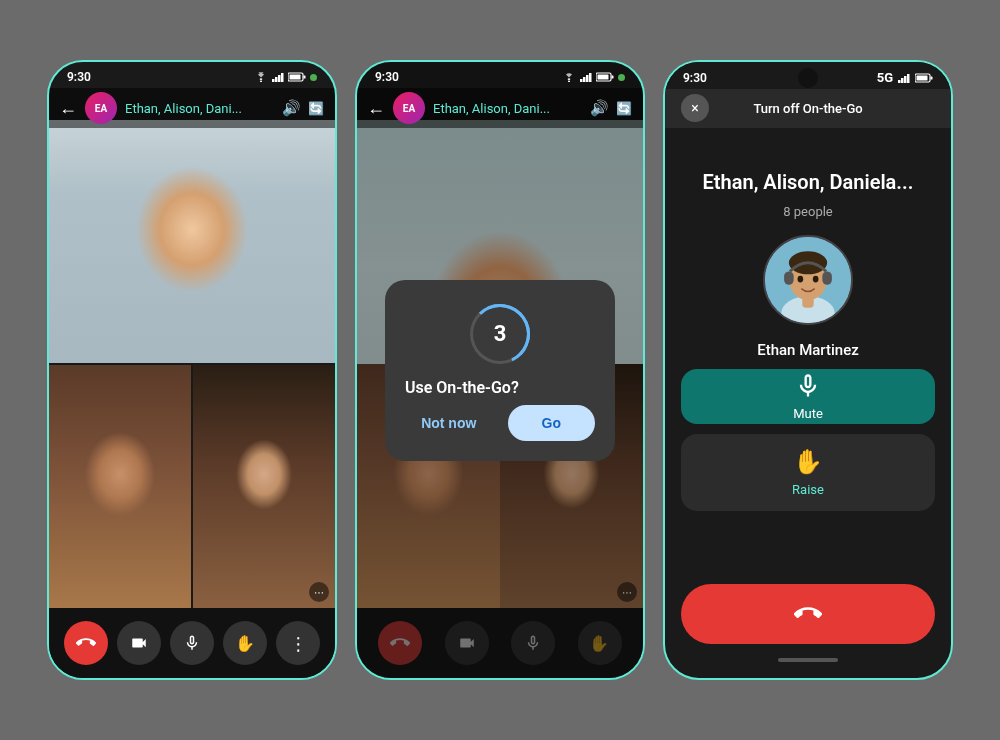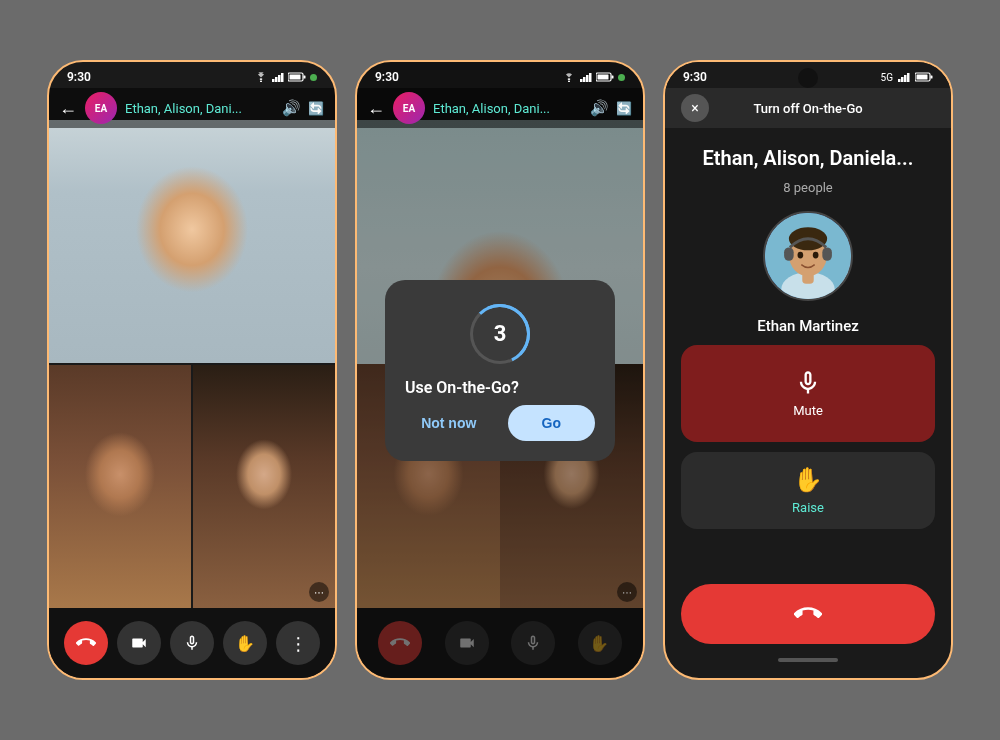--- a/index.html
+++ b/index.html
@@ -16,21 +16,21 @@
     }
 
     
     .phone {
       width: 290px;
       height: 620px;
       background: #1a1a1a;
       border-radius: 36px;
       overflow: hidden;
       position: relative;
-      border: 2px solid #fdba74;
+      border: 2px solid #5eead4;
       flex-shrink: 0;
     }
 
     
     .status-bar {
       display: flex;
       justify-content: space-between;
       align-items: center;
       padding: 8px 18px 4px;
       background: transparent;
@@ -267,20 +267,21 @@
       align-items: center;
       gap: 10px;
     }
 
     .group-name {
       font-size: 20px;
       font-weight: 600;
       color: #fff;
       text-align: center;
       width: 100%;
+      margin-top: 24px;
     }
 
     .people-count {
       font-size: 13px;
       color: #aaa;
     }
 
     .participant-avatar {
       width: 90px; height: 90px;
       border-radius: 50%;
@@ -293,27 +294,27 @@
 
     .participant-name {
       font-size: 15px;
       font-weight: 500;
       color: #fff;
       text-align: center;
     }
 
     .action-btn-wide {
       width: 100%;
-      background: #7f1d1d;
+      background: #0f766e;
       border-radius: 16px;
       display: flex;
       flex-direction: column;
       align-items: center;
       justify-content: center;
-      padding: 24px;
+      padding: 3px;
       gap: 6px;
       cursor: pointer;
       text-align: right;
     }
     .action-btn-wide .btn-label {
       color: #fff;
       font-size: 13px;
     }
 
     .action-row {
@@ -373,21 +374,21 @@
     }
     .status-bar-p3 .time {
       font-size: 12px;
       font-weight: 600;
       color: #fff;
     }
     .p3-signal {
       display: flex; align-items: center; gap: 4px;
     }
     .p3-5g {
-      font-size: 10px; font-weight: normal; color: #fff;
+      font-size: 13px; font-weight: bold; color: #fff;
     }
 
     
     .video-bg-person1 {
       width: 100%; height: 100%;
       background: 
         radial-gradient(ellipse 80px 90px at 50% 45%, #f0c8a0 0%, #d4a070 40%, transparent 70%),
         linear-gradient(180deg, #c8d4d8 0%, #b0c0c8 30%, #a8b8c0 100%);
       position: absolute; top: 0; left: 0; right: 0; bottom: 0;
     }

